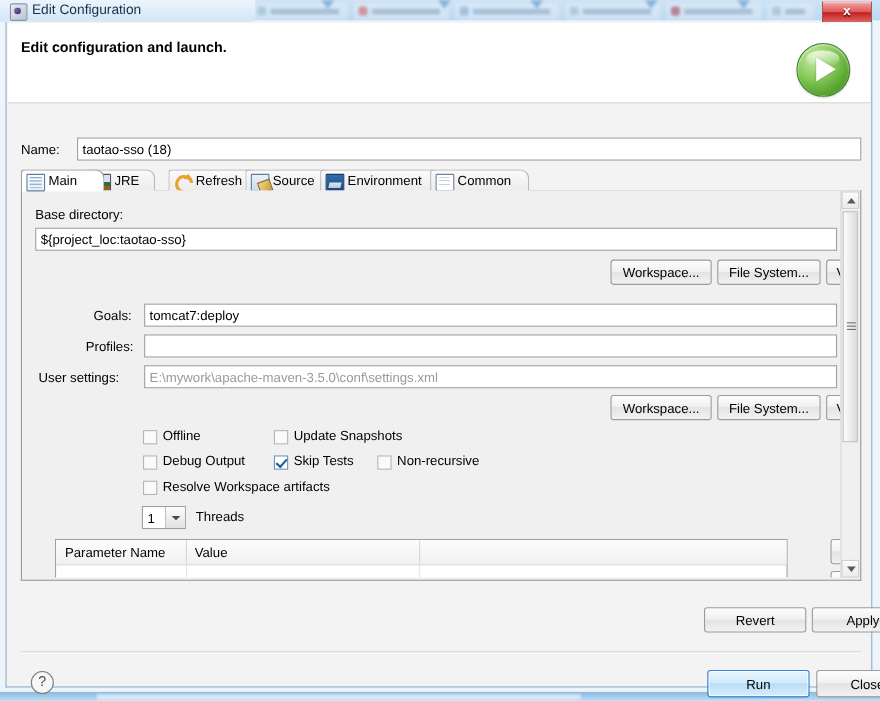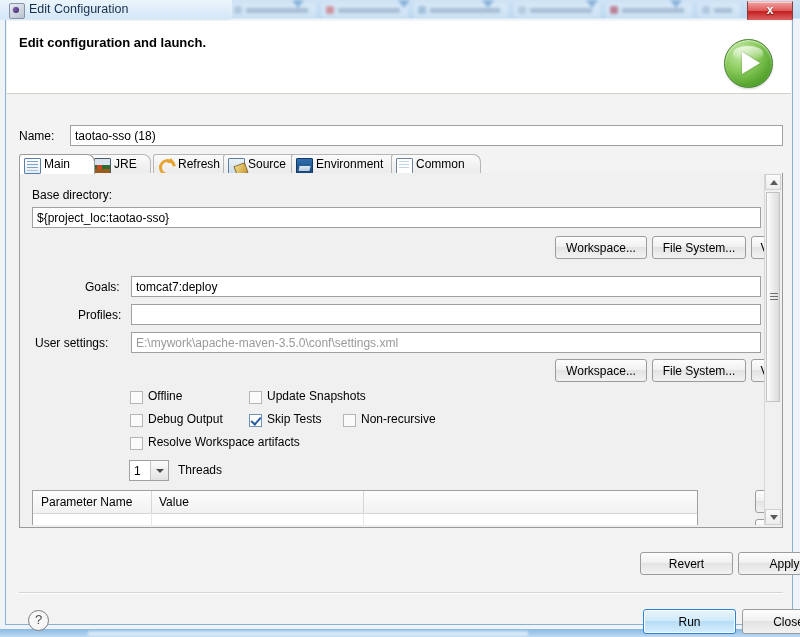--- a/index.html
+++ b/index.html
@@ -249,21 +249,21 @@
     border-left:1px solid #c3c3c3;
   }
   .combo .cbtn::after{
     content:""; position:absolute; left:5px; top:8px; width:0;height:0;
     border-left:4px solid transparent; border-right:4px solid transparent;
     border-top:4px solid #4a4a4a;
   }
 
   
   .table {
-    position:absolute; background:#fff; border:1px solid #a0a0a0; box-sizing:border-box;
+    position:absolute; background:#fff; border:1px solid #a0a0a0; box-sizing:border-box;margin-left:18px;
   }
   .thead { position:absolute; left:0; top:0; right:0; height:22px;
            background: linear-gradient(180deg,#fdfdfd,#f1f1f1);
            border-bottom:1px solid #d6d6d6; }
   .th { position:absolute; top:4px; font-size:12px; color:#000; }
   .vsep { position:absolute; top:0; width:1px; height:22px; background:#d6d6d6; }
   .trow { position:absolute; left:0; right:0; height:24px; }
   .trow .vsep2 { position:absolute; top:0; width:1px; height:24px; background:#e6e6e6; }
 
   
@@ -372,21 +372,21 @@
       <div class="name-label">Name:</div>
       <div class="name-input">taotao-sso (18)</div>
     </div>
 
     <div class="tabs">
       <div class="tabs-underline"></div>
       <div class="tab sel" style="left:0px;width:76px;">
         <span class="ticon ic-main"></span>
         <span class="tlabel">Main</span>
       </div>
-      <div class="tab" style="left:70px;width:62px;">
+      <div class="tab" style="left:60px;width:62px;">
         <span class="ticon ic-jre"></span>
         <span class="tlabel">JRE</span>
       </div>
       <div class="tab" style="left:134px;width:82px;">
         <span class="ticon ic-refresh"></span>
         <span class="tlabel">Refresh</span>
       </div>
       <div class="tab" style="left:204px;width:78px;">
         <span class="ticon ic-source"></span>
         <span class="tlabel">Source</span>

